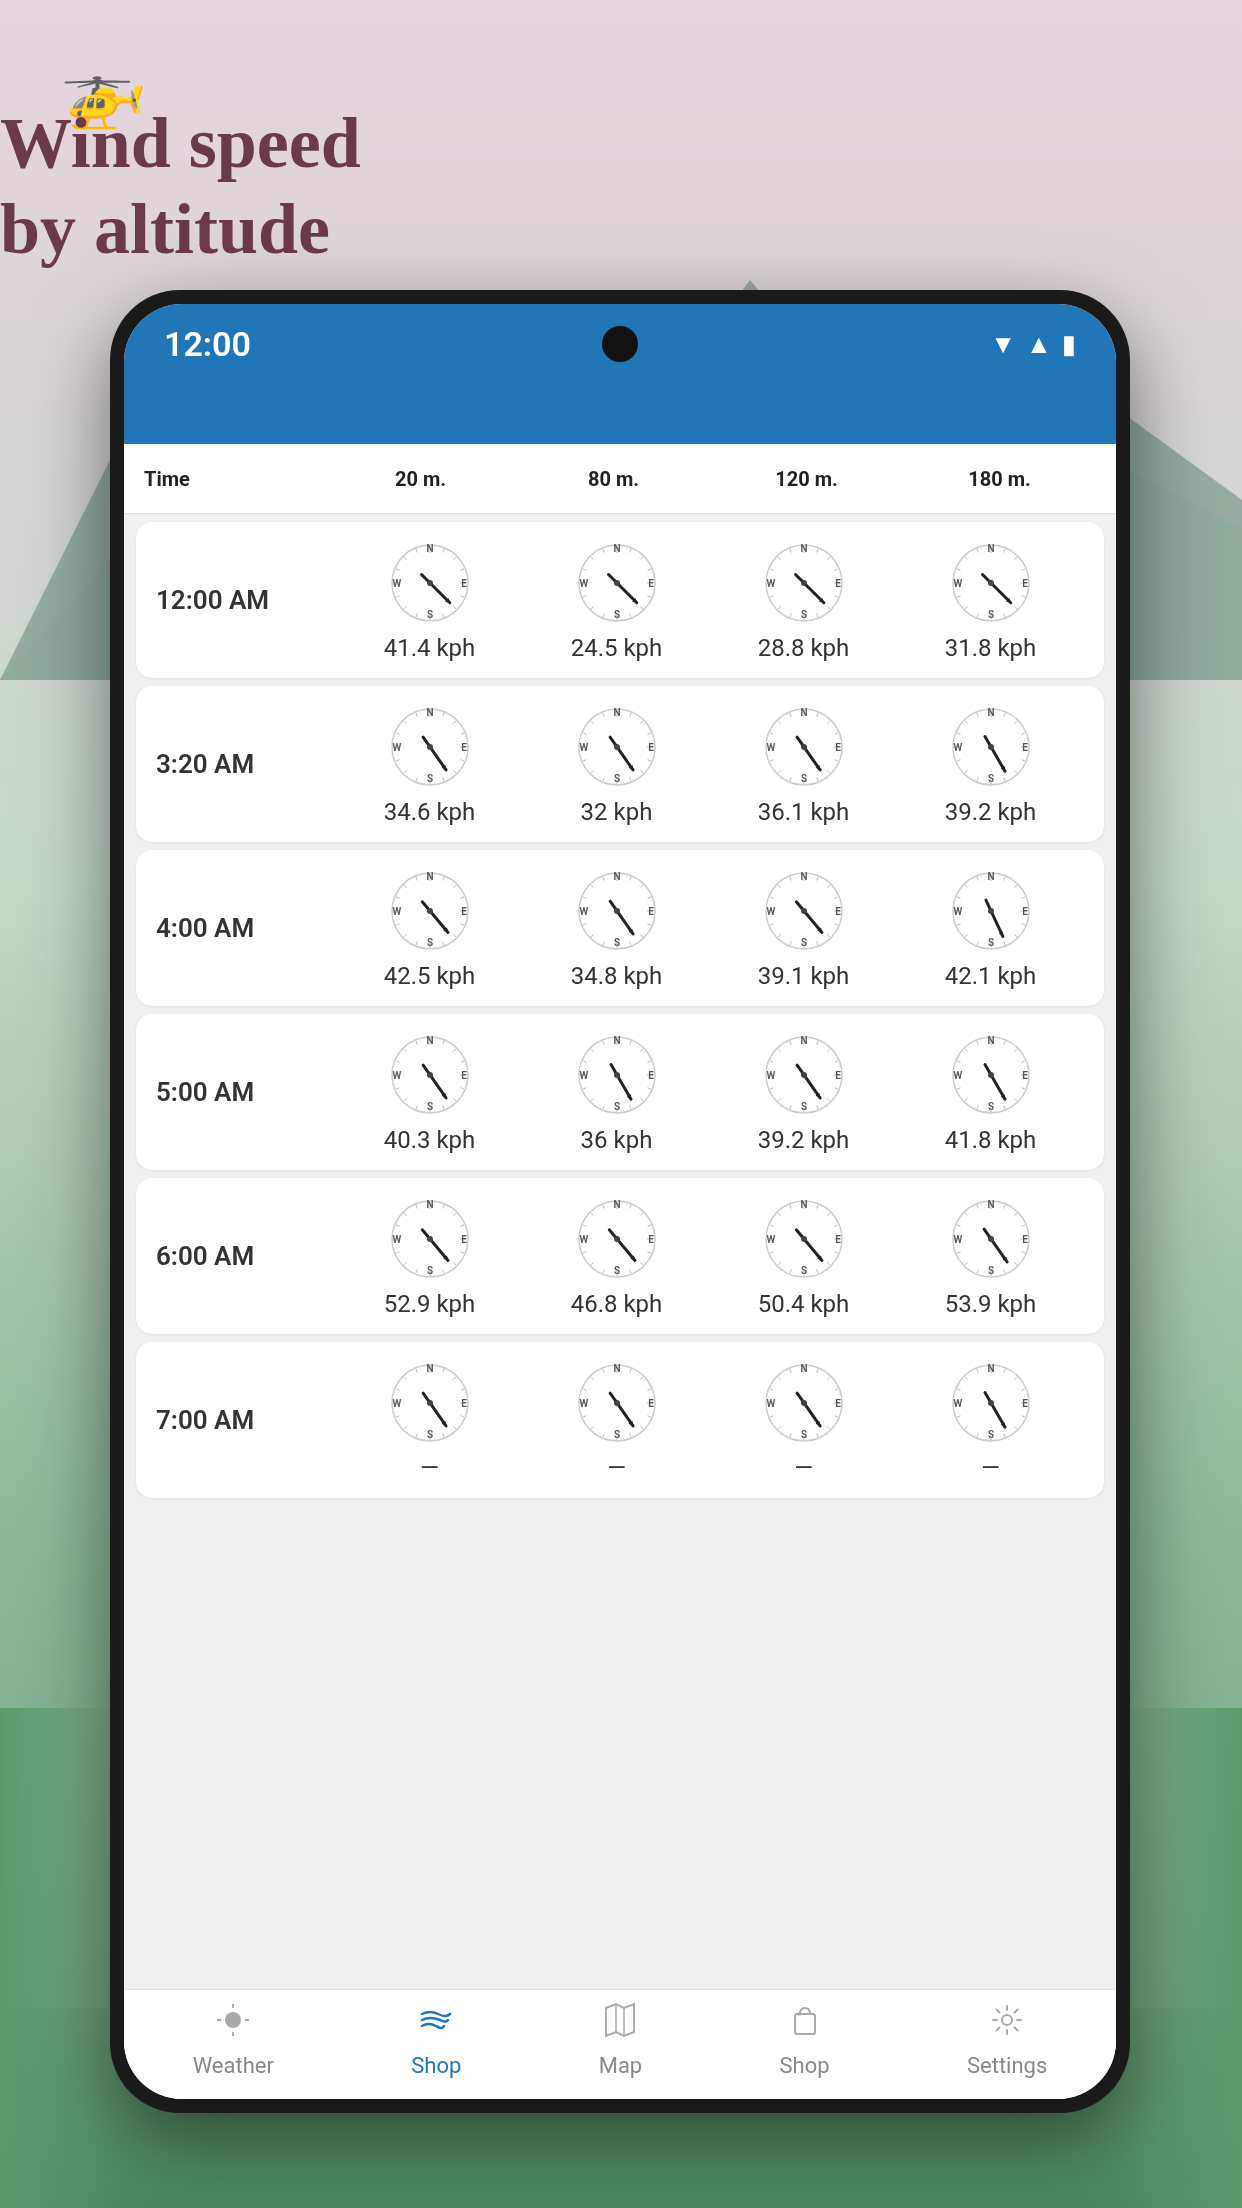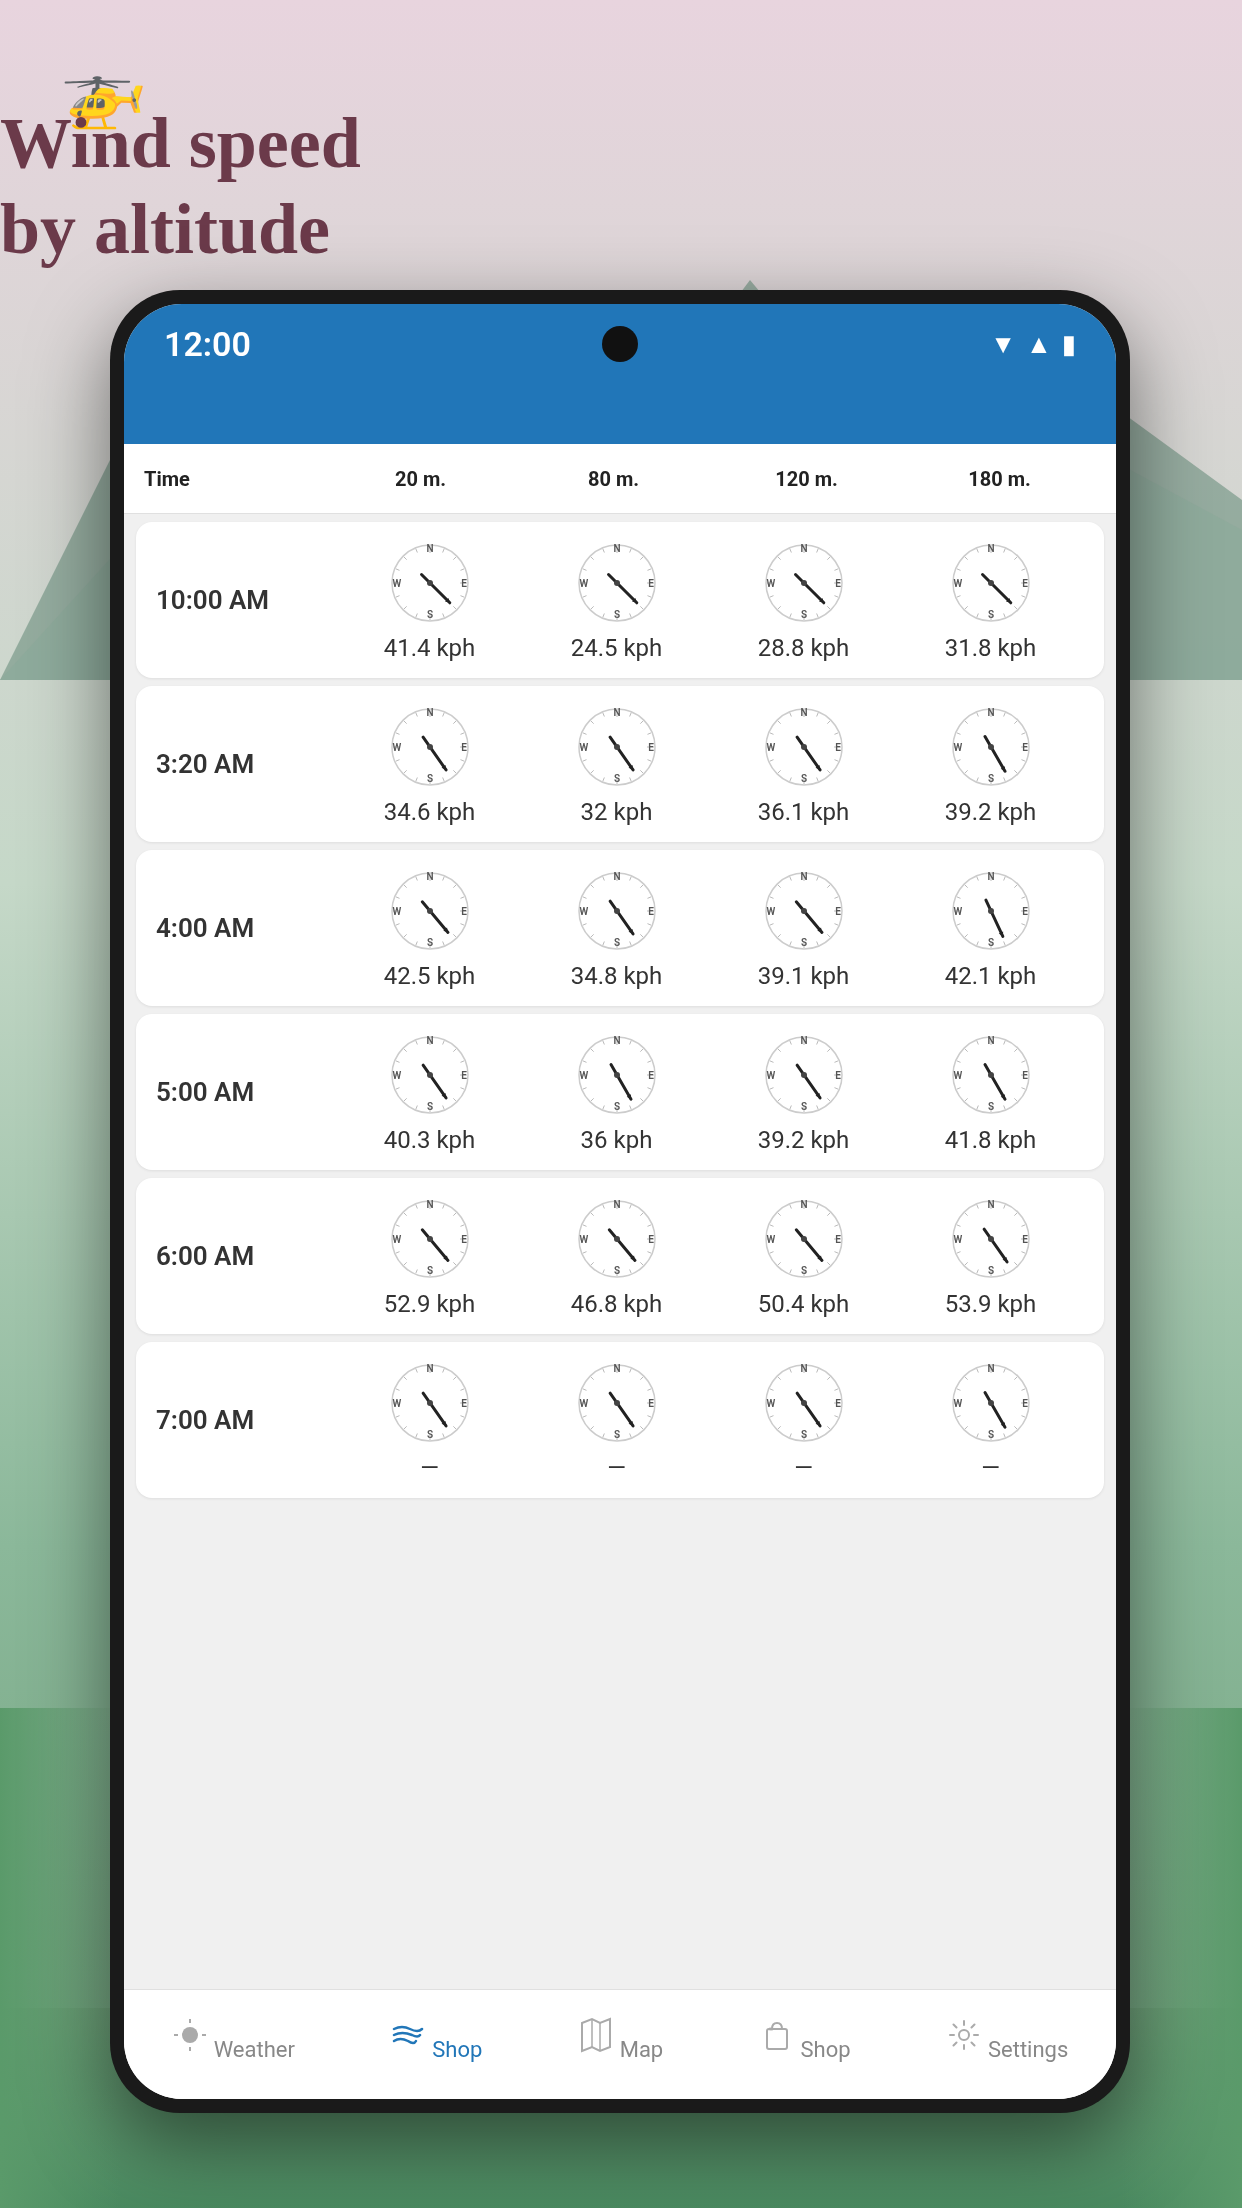--- a/index.html
+++ b/index.html
@@ -204,22 +204,22 @@
       background: white;
       display: flex;
       align-items: center;
       justify-content: space-around;
       border-top: 1px solid #e0e0e0;
       padding-bottom: 10px;
     }
 
     .nav-item {
       display: flex;
-      flex-direction: row;
-      align-items: flex-end;
+      flex-direction: column;
+      align-items: center;
       gap: 6px;
       cursor: pointer;
     }
 
     .nav-icon {
       font-size: 36px;
     }
 
     .nav-label {
       font-size: 22px;
@@ -304,21 +304,21 @@
     <div class="table-header">
       <div class="col-header">Time</div>
       <div class="col-header">20 m.</div>
       <div class="col-header">80 m.</div>
       <div class="col-header">120 m.</div>
       <div class="col-header">180 m.</div>
     </div>
 
     <div class="wind-table" id="wind-table-body">
     <div class="wind-row">
-          <div class="time-label">10:00 AM</div>
+          <div class="time-label">12:00 AM</div>
           <div class="wind-cell">
             <div class="compass"><svg viewBox="0 0 90 90" xmlns="http://www.w3.org/2000/svg">
     <circle cx="45" cy="45" r="38" fill="white" stroke="#ccc" stroke-width="1.5"></circle>
 
     <line x1="75" y1="45" x2="82" y2="45" stroke="#bbb" stroke-width="1"></line>
                 <line x1="75.48802457287246" y1="57.628553268047966" x2="79.1835427029176" y2="59.15928699750832" stroke="#bbb" stroke-width="1"></line>
                 <line x1="68.33452377915607" y1="68.33452377915606" x2="71.16295090390226" y2="71.16295090390226" stroke="#bbb" stroke-width="1"></line>
                 <line x1="57.628553268047966" y1="75.48802457287246" x2="59.159286997508325" y2="79.1835427029176" stroke="#bbb" stroke-width="1"></line>
                 <line x1="45" y1="75" x2="45" y2="82" stroke="#bbb" stroke-width="1"></line>
                 <line x1="32.37144673195204" y1="75.48802457287246" x2="30.840713002491682" y2="79.1835427029176" stroke="#bbb" stroke-width="1"></line>

